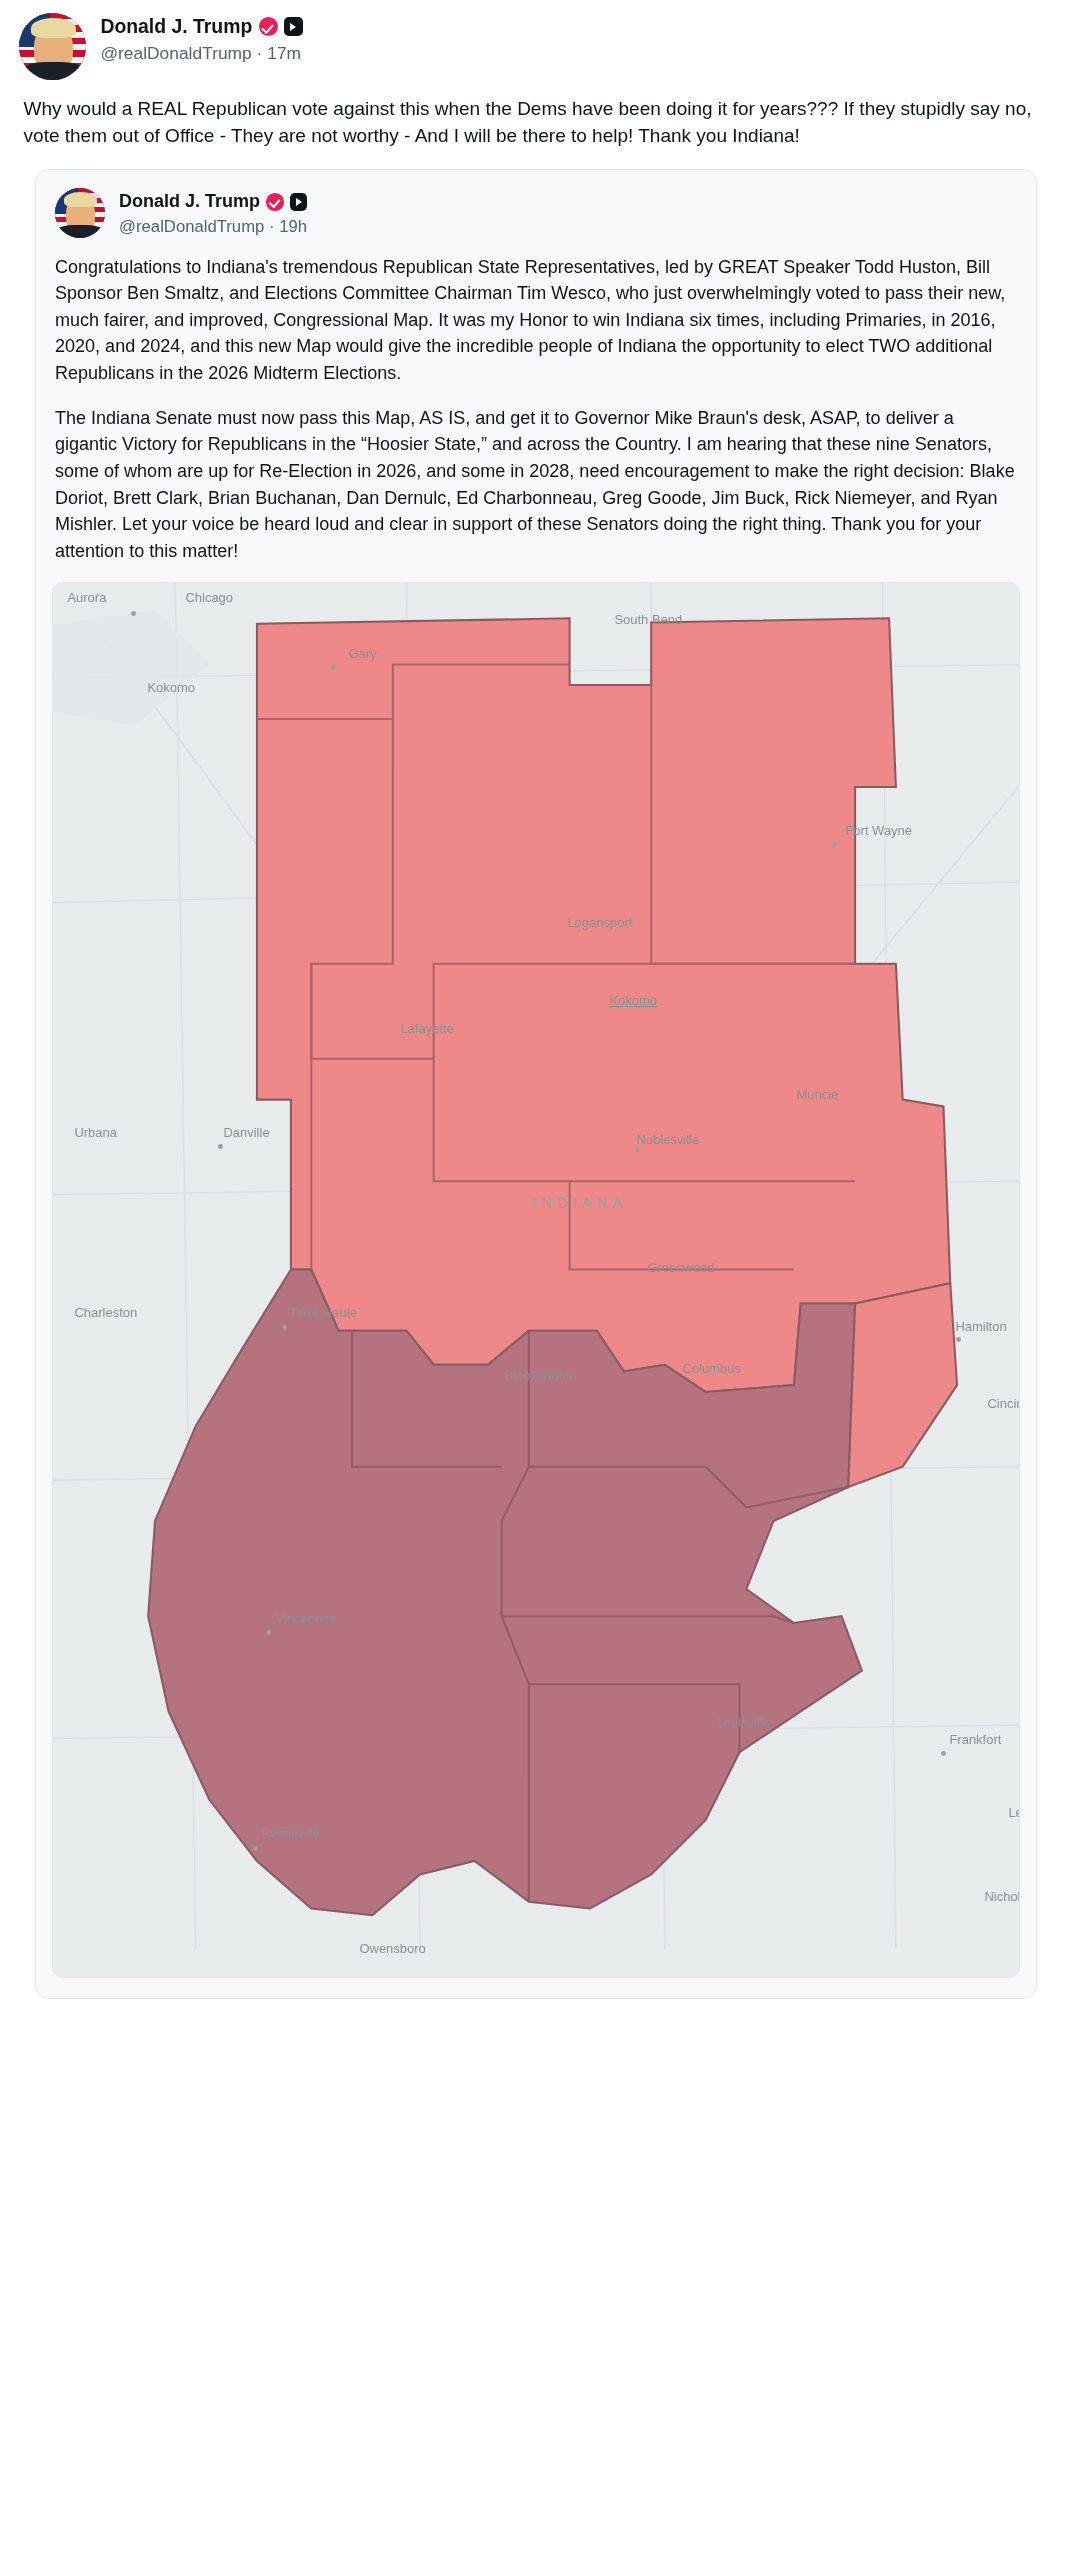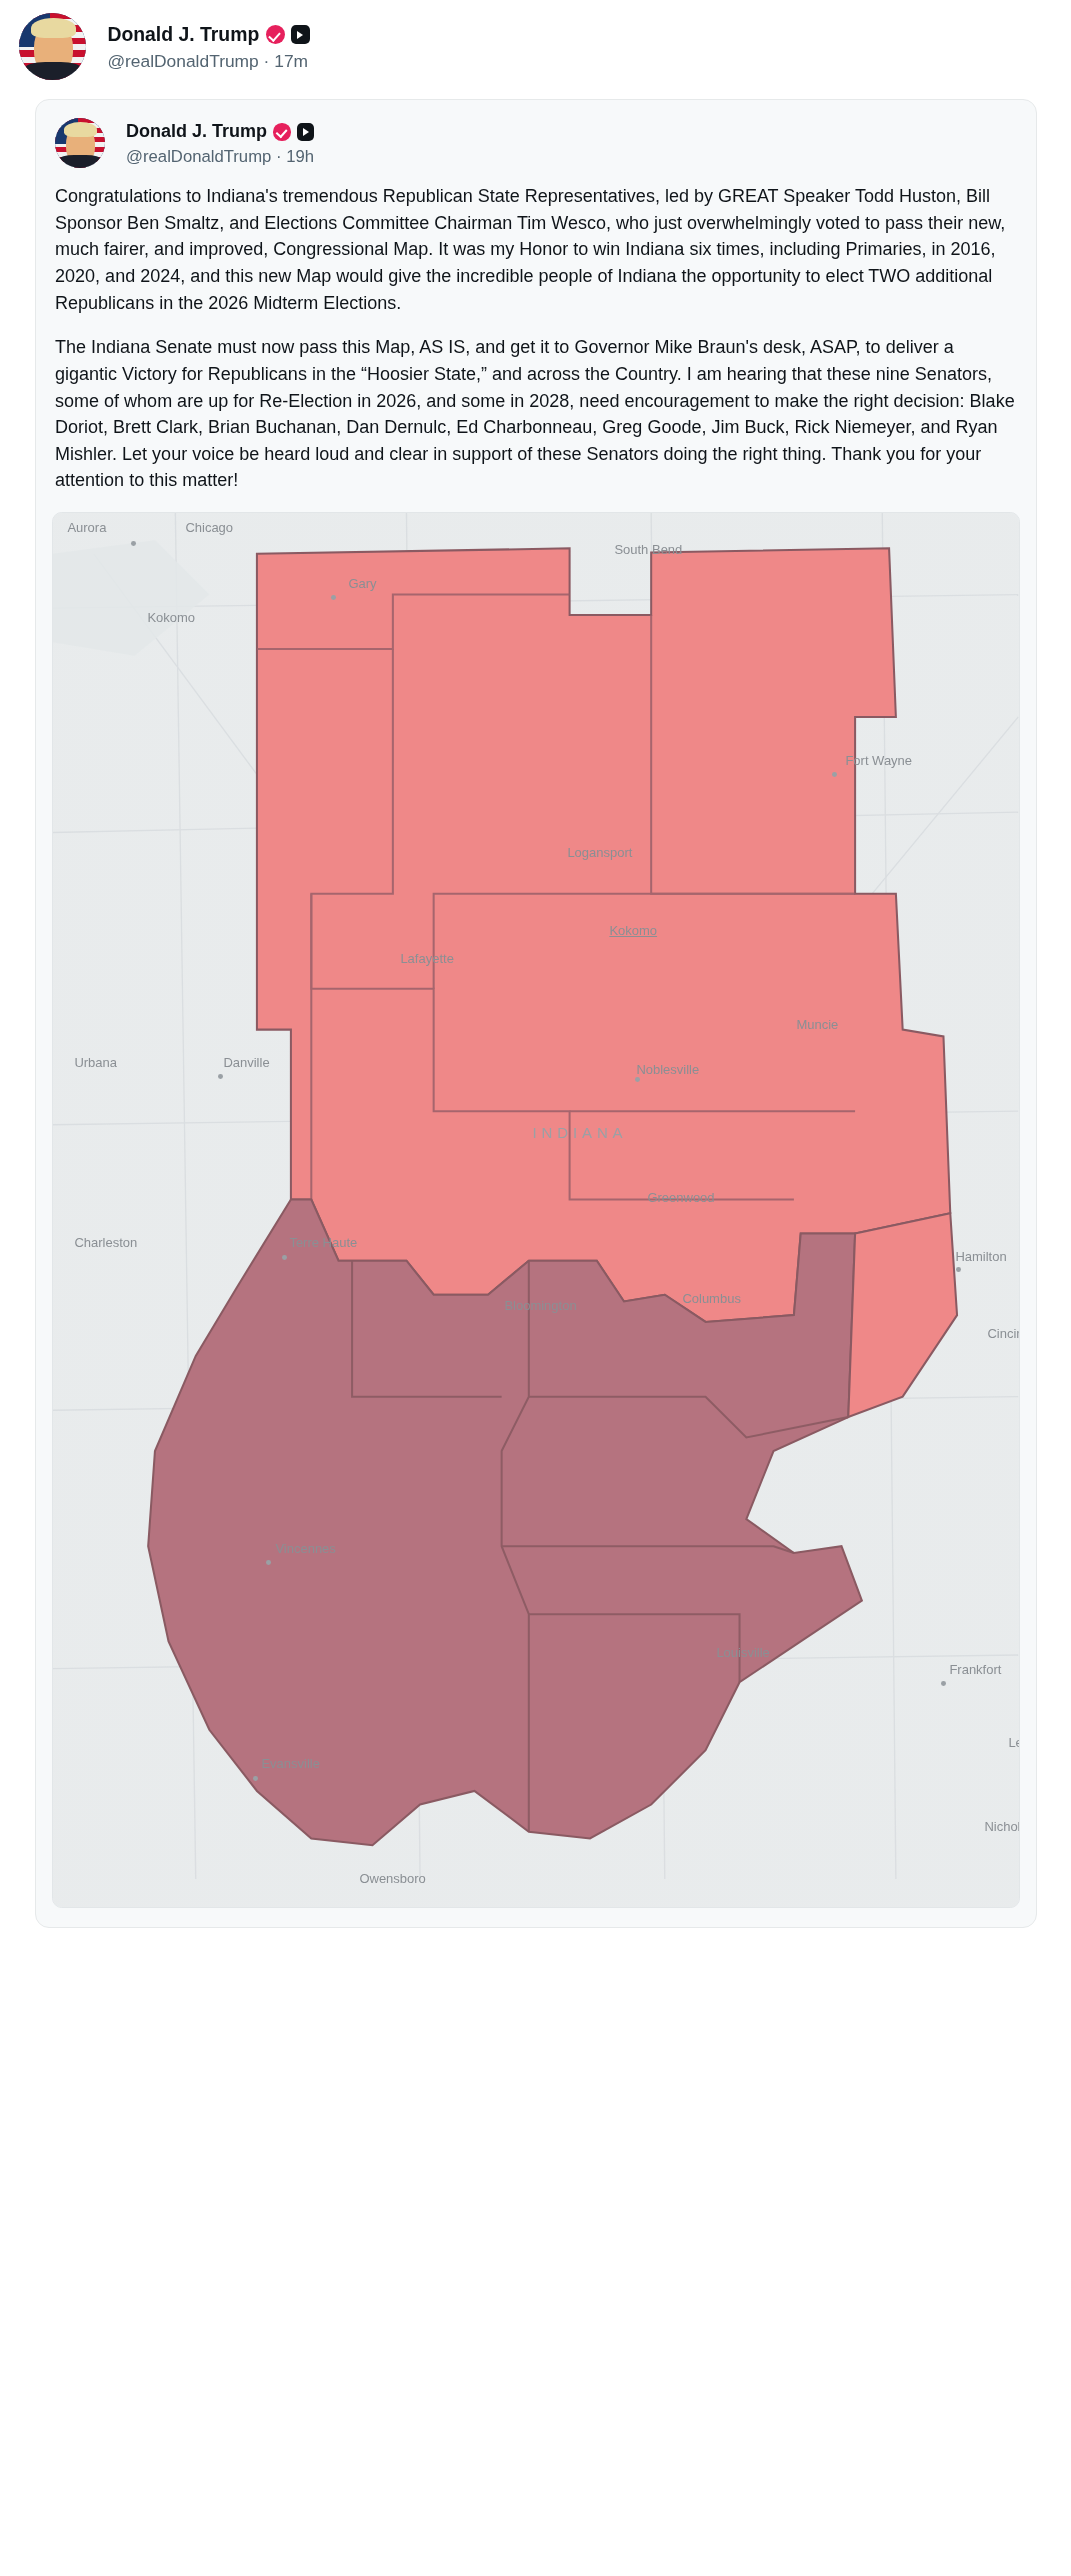--- a/index.html
+++ b/index.html
@@ -13,22 +13,22 @@
   body {
     width: 1072px;
     min-height: 2576px;
     position: relative;
   }
   .post {
     padding: 12.5px 19.4px 0 19.4px;
   }
   .post-header {
     display: flex;
-    align-items: center;
-    gap: 21px;
+    align-items: flex-start;
+    gap: 14px;
   }
   .avatar {
     width: 67px;
     height: 67px;
     border-radius: 50%;
     flex: 0 0 67px;
     position: relative;
     overflow: hidden;
     background: #1a3a6b;
   }
@@ -239,20 +239,21 @@
         <span class="badge-square"></span>
       </div>
       <div class="handle-row">
         <span>@realDonaldTrump</span>
         <span>·</span>
         <span>17m</span>
       </div>
     </div>
   </div>
 
+  <div class="post-body">Why would a REAL Republican vote against this when the Dems have been doing it for years??? If they stupidly say no, vote them out of Office - They are not worthy - And I will be there to help! Thank you Indiana!</div>
 
   <div class="quoted">
     <div class="quoted-inner">
       <div class="post-header">
         <div class="avatar small">
           <div class="stripes"></div>
           <div class="blue-field"></div>
           <div class="face"></div>
           <div class="hair"></div>
           <div class="suit"></div>

